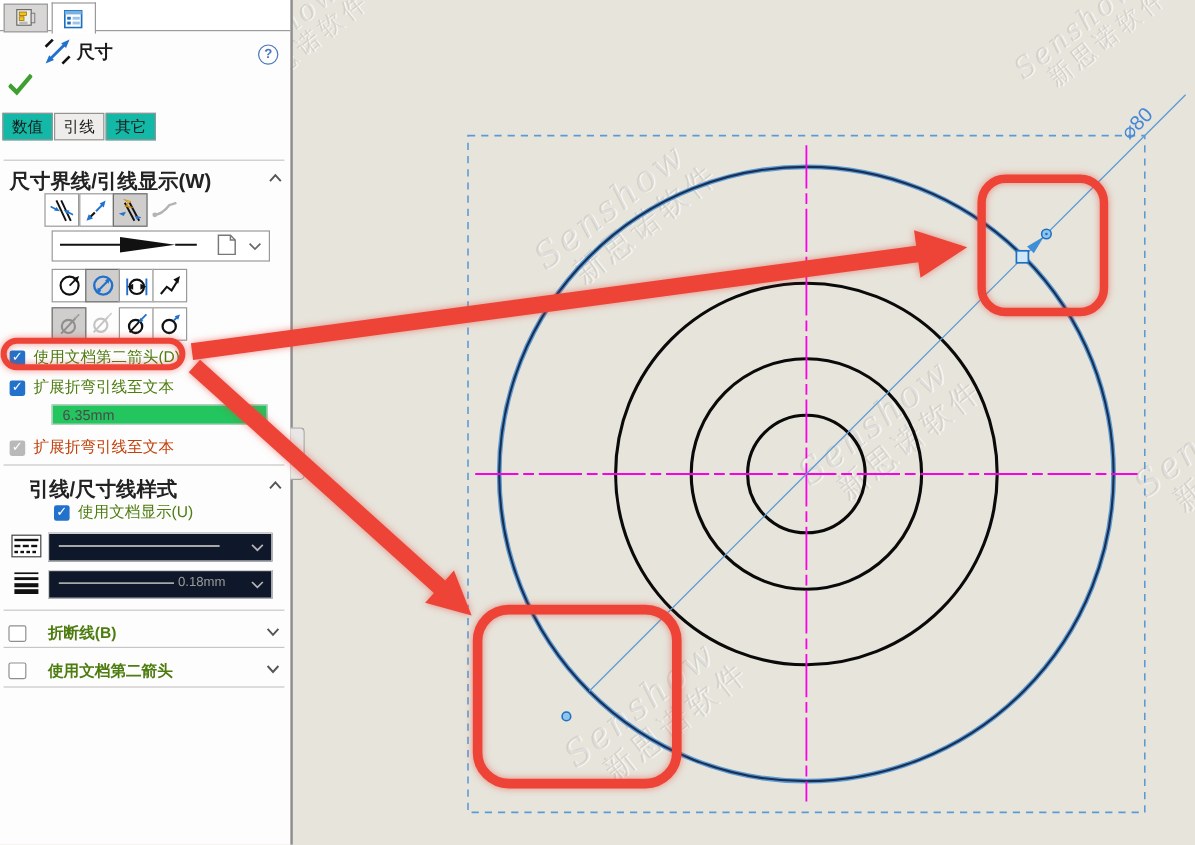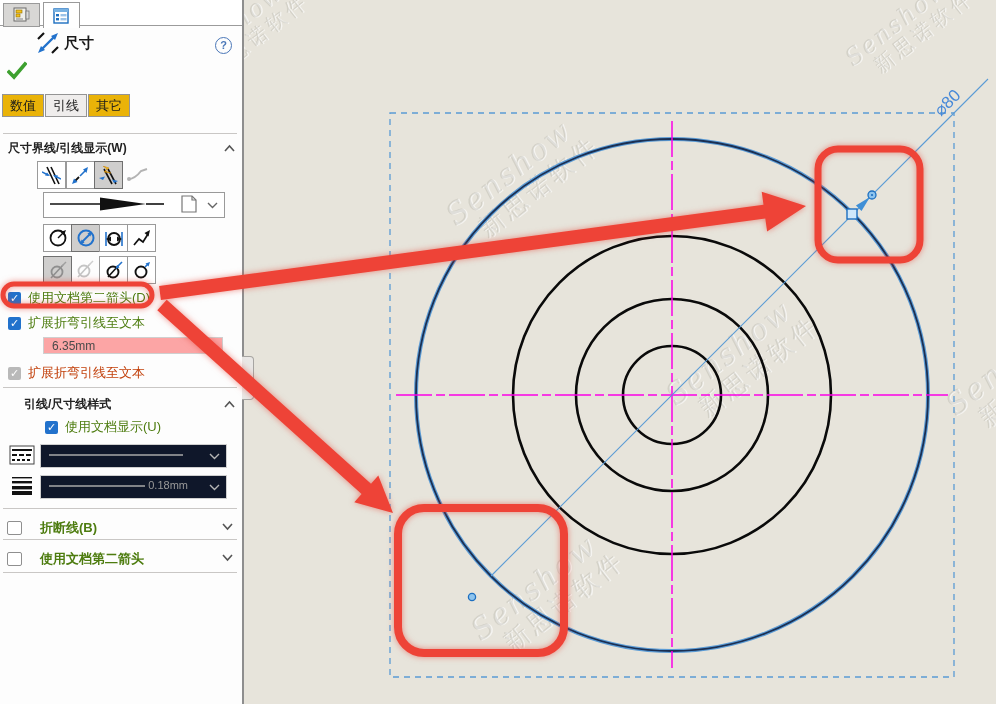--- a/index.html
+++ b/index.html
@@ -12,42 +12,42 @@
         border:1px solid #a7a5a2;border-left:none;border-radius:0 4px 4px 0;}
   .tabstrip{position:absolute;left:0;top:0;width:242px;height:25px;background:#fff;border-bottom:1px solid #9b9b9b;}
   .wintab{position:absolute;top:3px;width:35px;height:22px;border:1px solid #9a9a9a;background:#d8d7d5;
           display:flex;align-items:center;justify-content:center;}
   .wintab.active{top:2px;height:25px;background:#fff;border-bottom:none;z-index:3;}
   .hdr-title{position:absolute;left:64px;top:34px;font-size:15px;font-weight:bold;color:#1a1a1a;}
   .help{position:absolute;left:215px;top:37px;width:15px;height:15px;border:1.6px solid #4a77b8;border-radius:50%;
         color:#4a77b8;font-size:11px;font-weight:bold;text-align:center;line-height:15px;}
   .okcheck{position:absolute;left:7px;top:61px;}
   .vtabs{position:absolute;left:2px;top:94px;height:23px;display:flex;}
-  .vtab{height:21px;padding:0 7px;border:1px solid #949494;background:#eab308;font-size:13px;color:#1a1a1a;
+  .vtab{height:21px;padding:0 7px;border:1px solid #949494;background:#14b8a6;font-size:13px;color:#1a1a1a;
         display:flex;align-items:center;margin-right:1px;}
   .vtab.active{background:#efedec;}
   .sep{position:absolute;left:3px;width:234px;height:1px;background:#c9c7c5;}
-  .sect-h{position:absolute;left:8px;font-size:12px;font-weight:bold;color:#222;text-align:right;}
+  .sect-h{position:absolute;left:8px;font-size:17px;font-weight:bold;color:#222;text-align:right;}
   .chev{position:absolute;width:13px;height:9px;}
   .sbtn{position:absolute;width:27px;height:26px;border:1px solid #9a9a9a;background:#fff;
         display:flex;align-items:center;justify-content:center;}
   .sbtn.pressed{background:#cfcecd;border-color:#6f6f6f;}
   .icon-plain{position:absolute;display:flex;align-items:center;justify-content:center;}
   .dropdown{position:absolute;border:1px solid #9a9a9a;background:#fff;}
   .dropdown.disabled{border-color:#cfcfcf;background:#0f172a;}
   .dd-chev{position:absolute;right:6px;top:50%;margin-top:-4px;}
   .cbrow{position:absolute;display:flex;align-items:center;}
   .cb{width:13px;height:13px;border-radius:2px;background:#2272cc;color:#fff;font-size:11px;line-height:13px;
       text-align:center;margin-right:7px;flex:0 0 13px;}
   .cb.gray{background:#b9b9b9;}
   .cb.empty{background:#fff;border:1.4px solid #8f8f8f;width:12px;height:12px;}
   .cblab{font-size:13px;color:#4d7c0f;white-space:nowrap;}
   .cblab.dis{color:#c2410c;}
   .cblab.bold{font-weight:bold;}
-  .field{position:absolute;left:43px;width:180px;height:17px;background:#fca5a5;border:1px solid #cfcfcf;
+  .field{position:absolute;left:43px;width:180px;height:17px;background:#22c55e;border:1px solid #cfcfcf;
          font-size:12px;color:#4a4a4a;line-height:17px;padding-left:8px;box-sizing:border-box;}
   .ddtext{position:absolute;right:38px;top:3px;font-size:11px;color:#9a9a9a;}
   
   .wm{position:absolute;transform:rotate(-38deg);color:rgba(104,98,88,0.15);
       text-shadow:1px 1px 0 rgba(255,255,255,0.6);pointer-events:none;line-height:1.05;white-space:nowrap;}
   .wm .l1{font-family:"DejaVu Serif",serif;font-style:italic;font-size:30px;letter-spacing:2px;}
   .wm .l2{font-size:25px;letter-spacing:4px;padding-left:18px;}
   .wm.small .l1{font-size:24px;} .wm.small .l2{font-size:20px;}
   
   #draw{position:absolute;left:0;top:0;pointer-events:none;}

